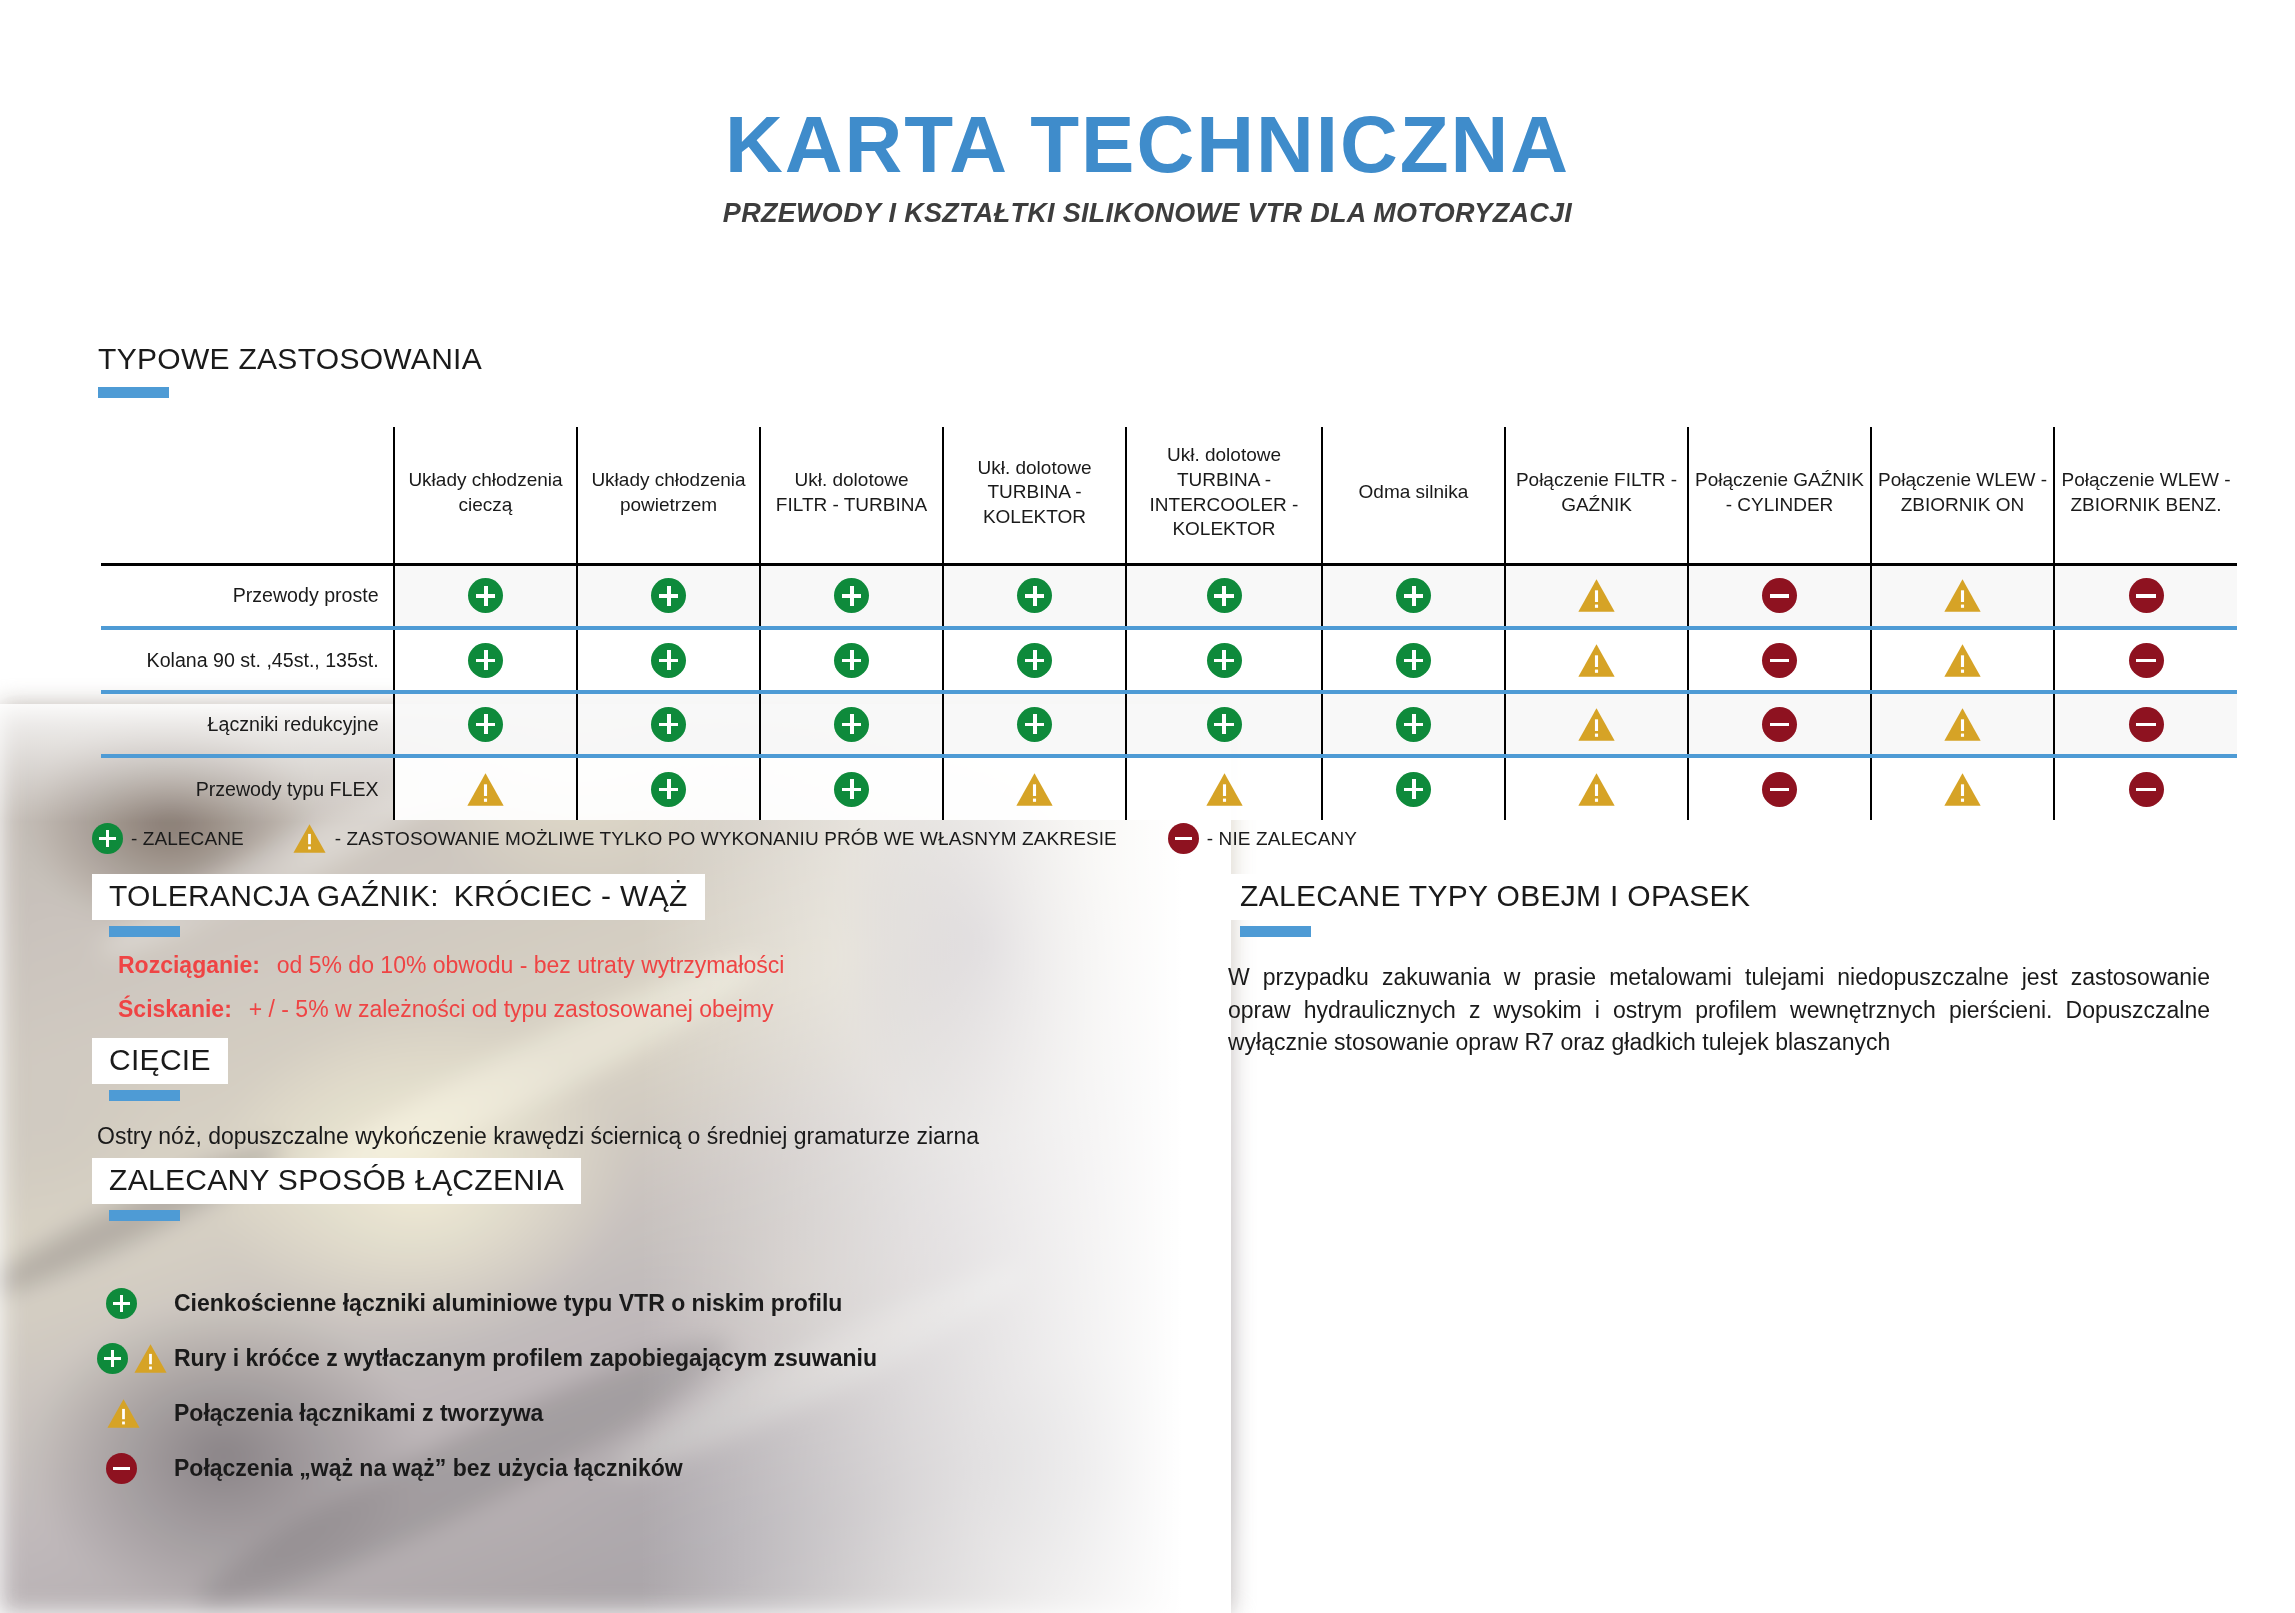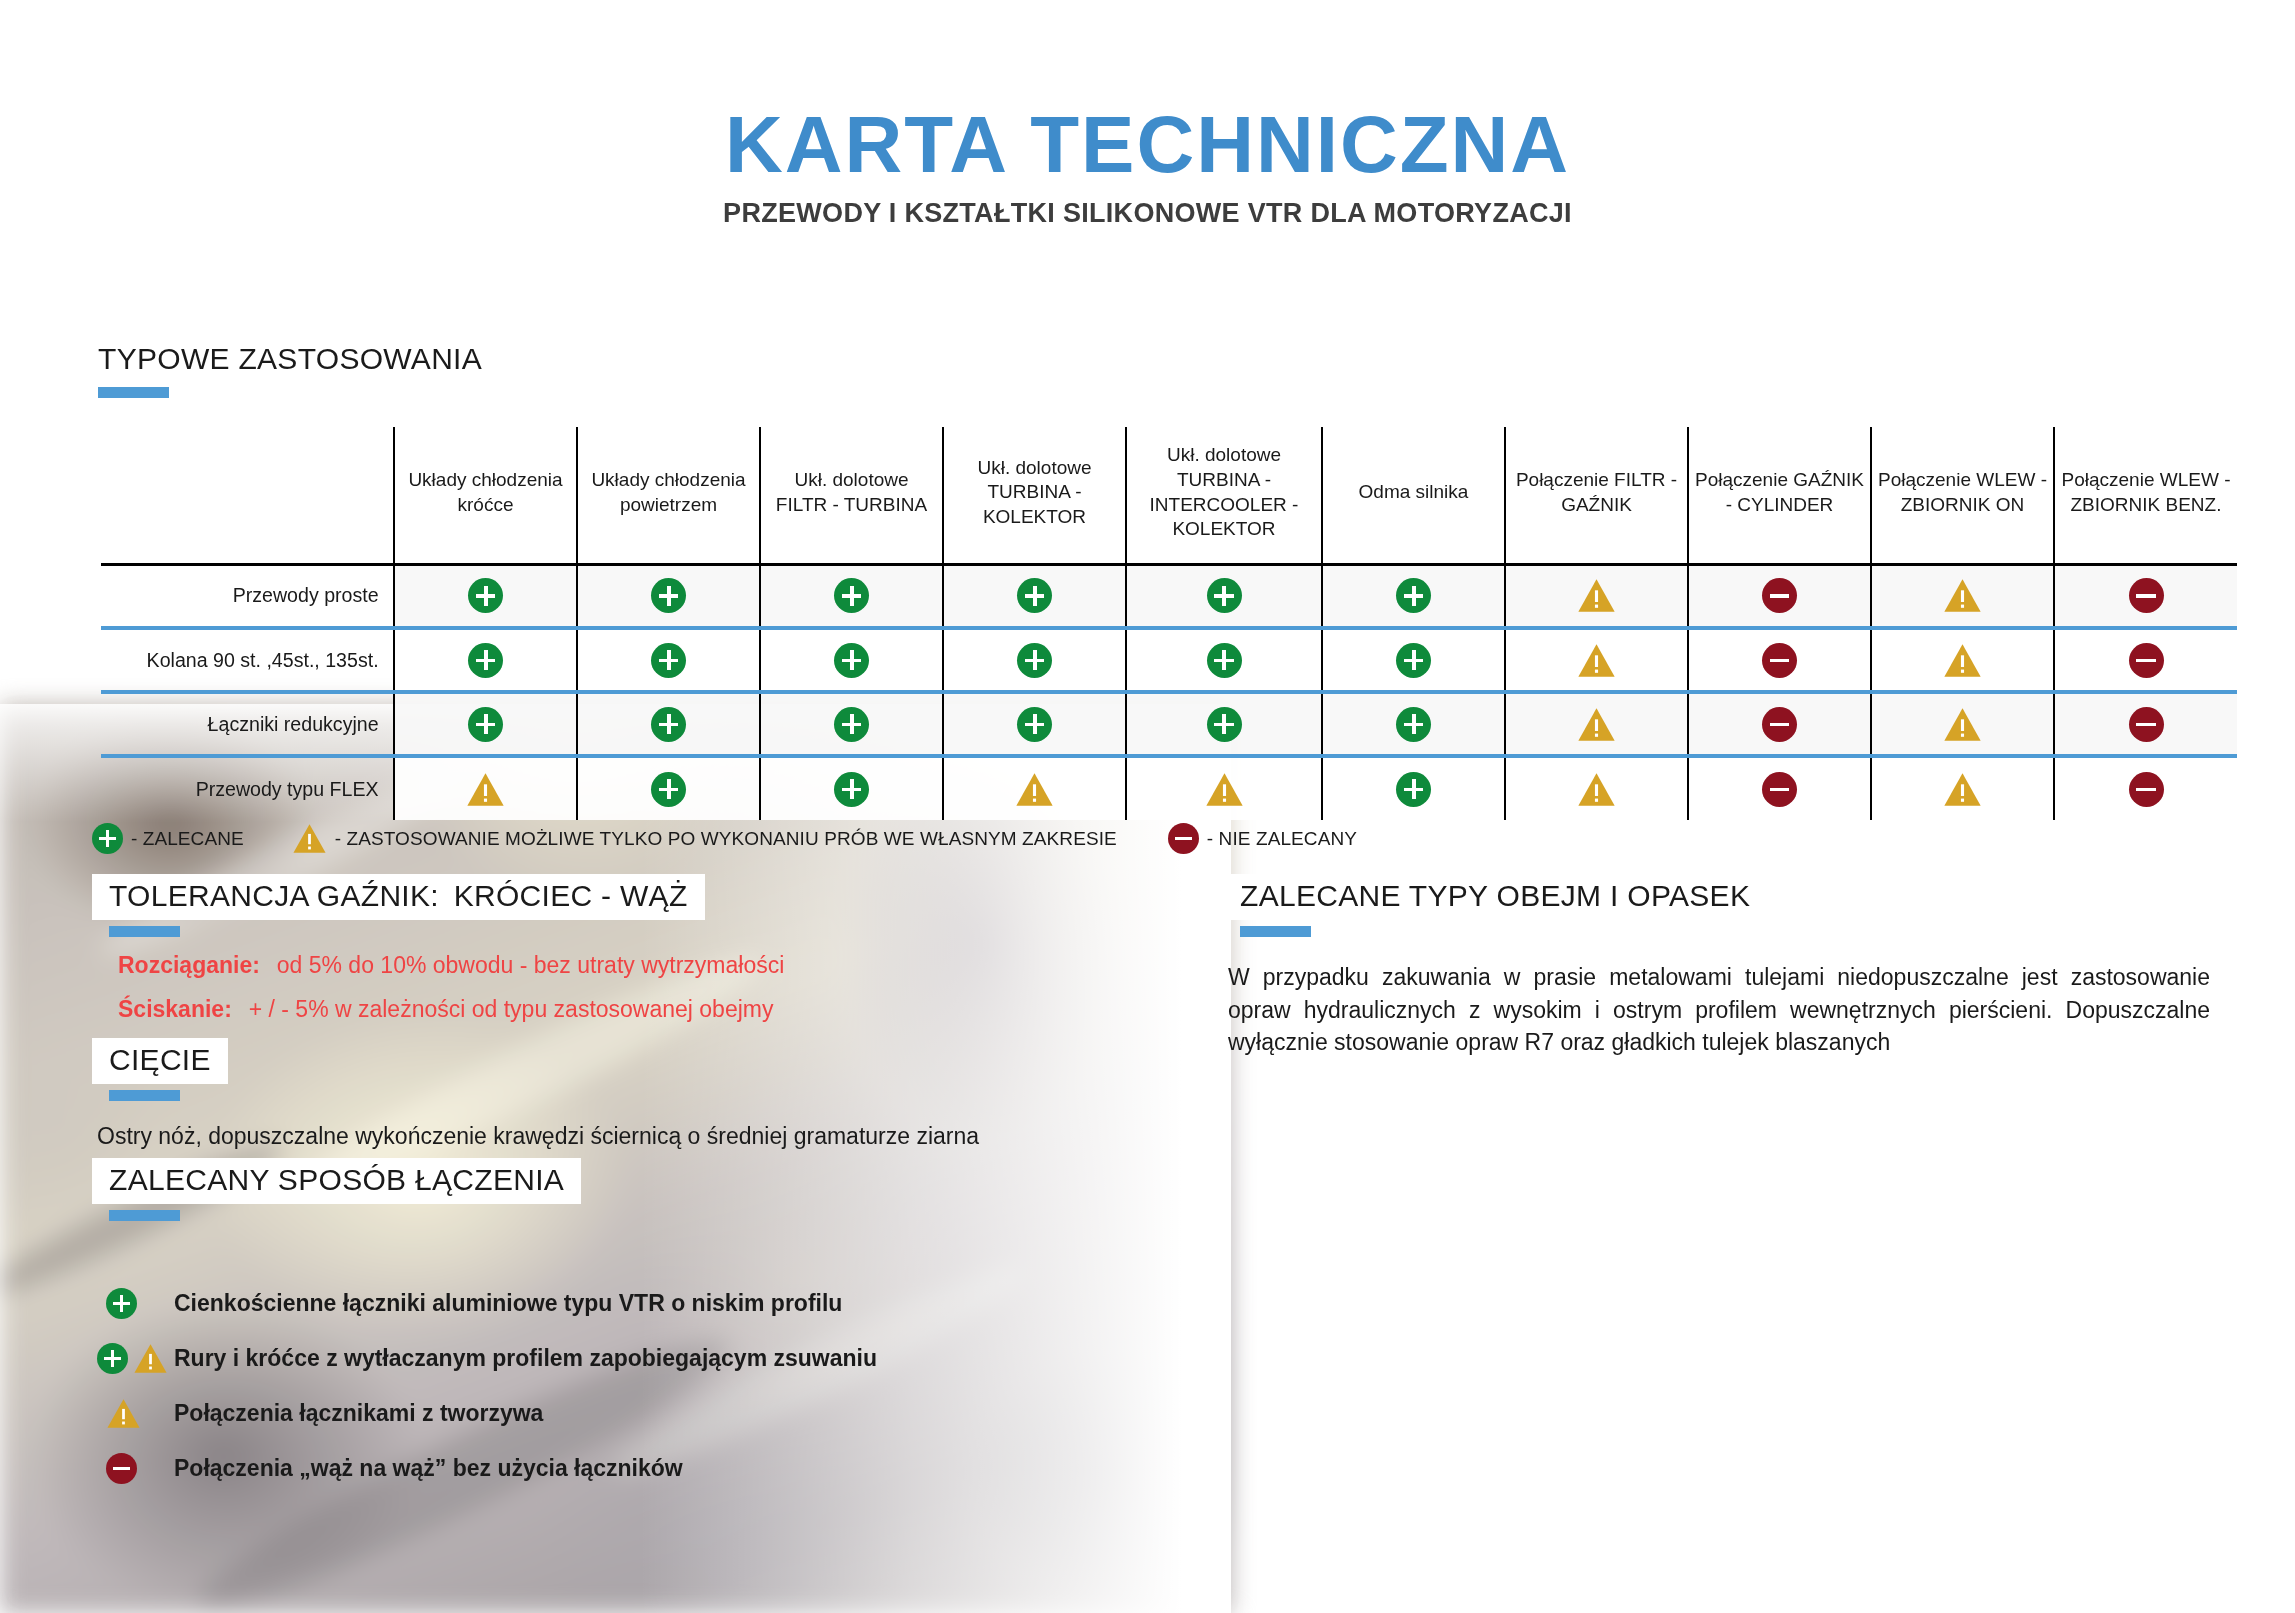--- a/index.html
+++ b/index.html
@@ -80,20 +80,21 @@
     letter-spacing: 2px;
     color: #3f8ccb;
     line-height: 1.0;
   }
   #sub-title {
     margin-top: 13px;
     font-size: 27px;
     font-weight: bold;
     letter-spacing: 0.3px;
     color: #3d3d3d;
+    font-style: italic;
   }
 
   
   .section-head { position: absolute; }
   .section-head .bar {
     background: #ffffff;
     padding: 5.2px 17px 6.5px 17px;
     display: inline-block;
     white-space: nowrap;
   }
@@ -281,21 +282,21 @@
           <col class="cwide">
             <col class="c">
             <col class="c">
             <col class="c">
             <col class="c">
             <col class="c">
         </colgroup>
         <thead>
           <tr>
             <th class="rowlab-head"></th>
-            <th>Układy chłodzenia króćce</th>
+            <th>Układy chłodzenia cieczą</th>
             <th>Układy chłodzenia powietrzem</th>
             <th>Ukł. dolotowe FILTR - TURBINA</th>
             <th>Ukł. dolotowe TURBINA - KOLEKTOR</th>
             <th>Ukł. dolotowe TURBINA - INTERCOOLER - KOLEKTOR</th>
             <th>Odma silnika</th>
             <th>Połączenie FILTR - GAŹNIK</th>
             <th>Połączenie GAŹNIK - CYLINDER</th>
             <th>Połączenie WLEW - ZBIORNIK ON</th>
             <th>Połączenie WLEW - ZBIORNIK BENZ.</th>
           </tr>

